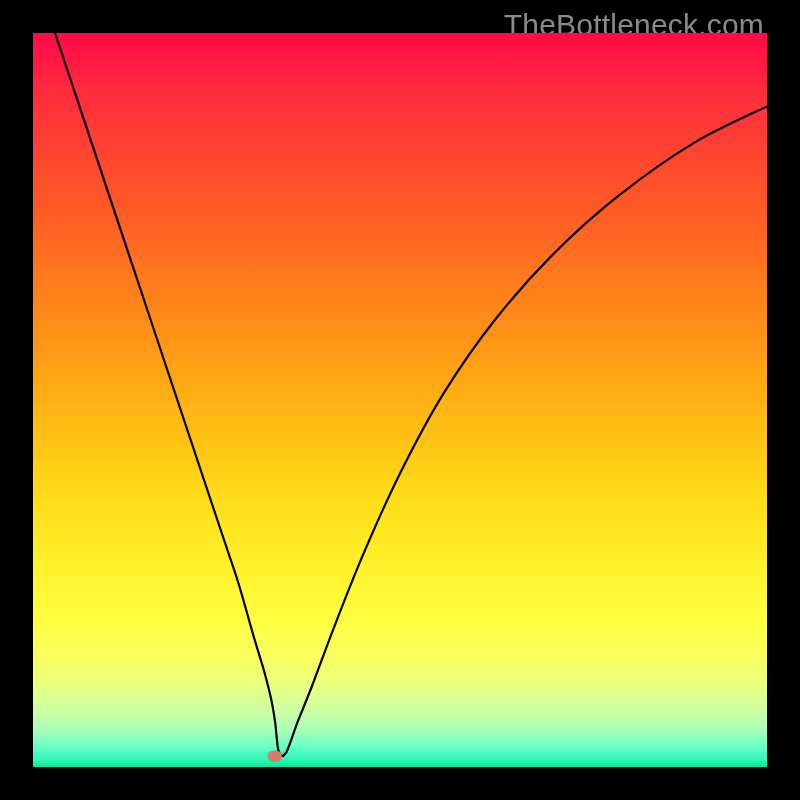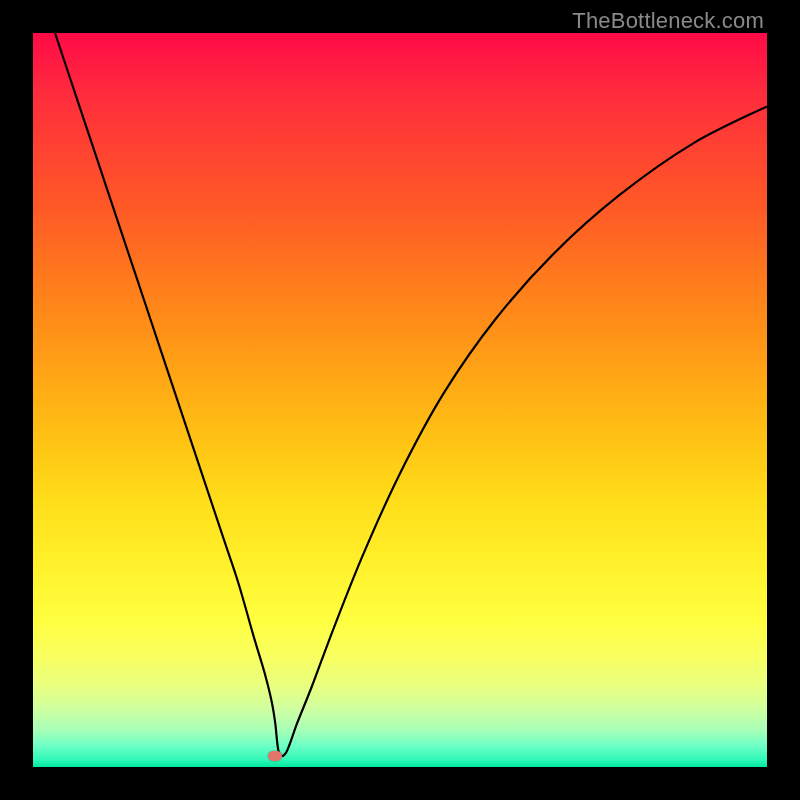--- a/index.html
+++ b/index.html
@@ -34,21 +34,21 @@
       #a8ffb8 95%,
       #70ffc6 97%,
       #30f8b8 99%,
       #00e89e 100%);
   }
   .watermark {
     position: absolute;
     top: 8px;
     right: 36px;
     font-family: Arial, Helvetica, sans-serif;
-    font-size: 22px;
+    font-size: 30px;
     color: #8a8a8a;
     letter-spacing: 0.2px;
   }
   .curve-svg {
     position: absolute;
     left: 0; top: 0;
     width: 734px;
     height: 734px;
   }
   .curve-path { fill: none; stroke: #000; stroke-width: 2.2; }

